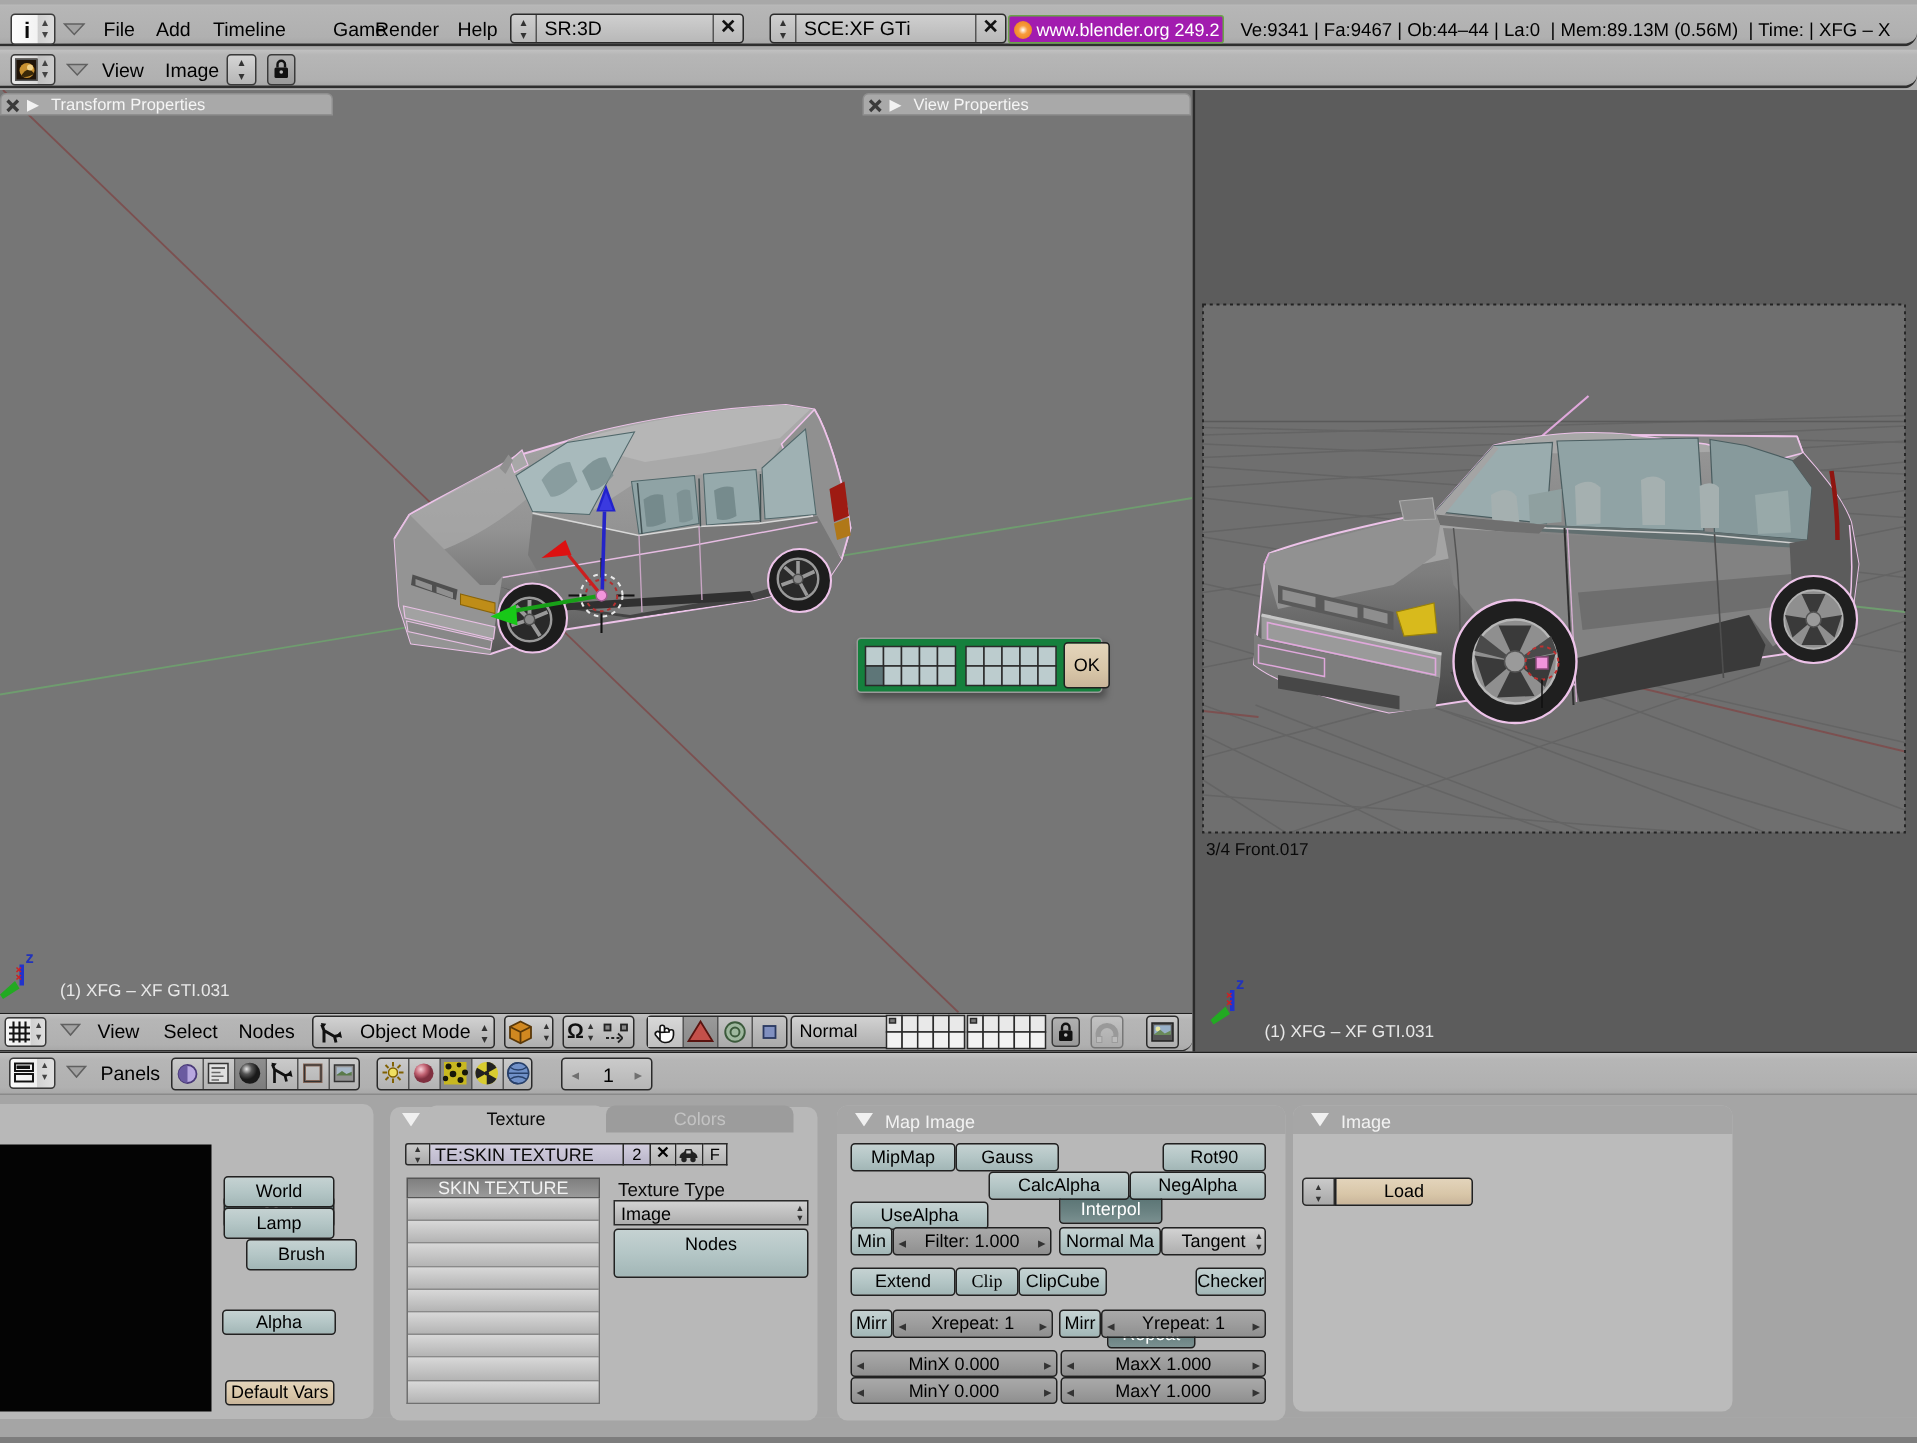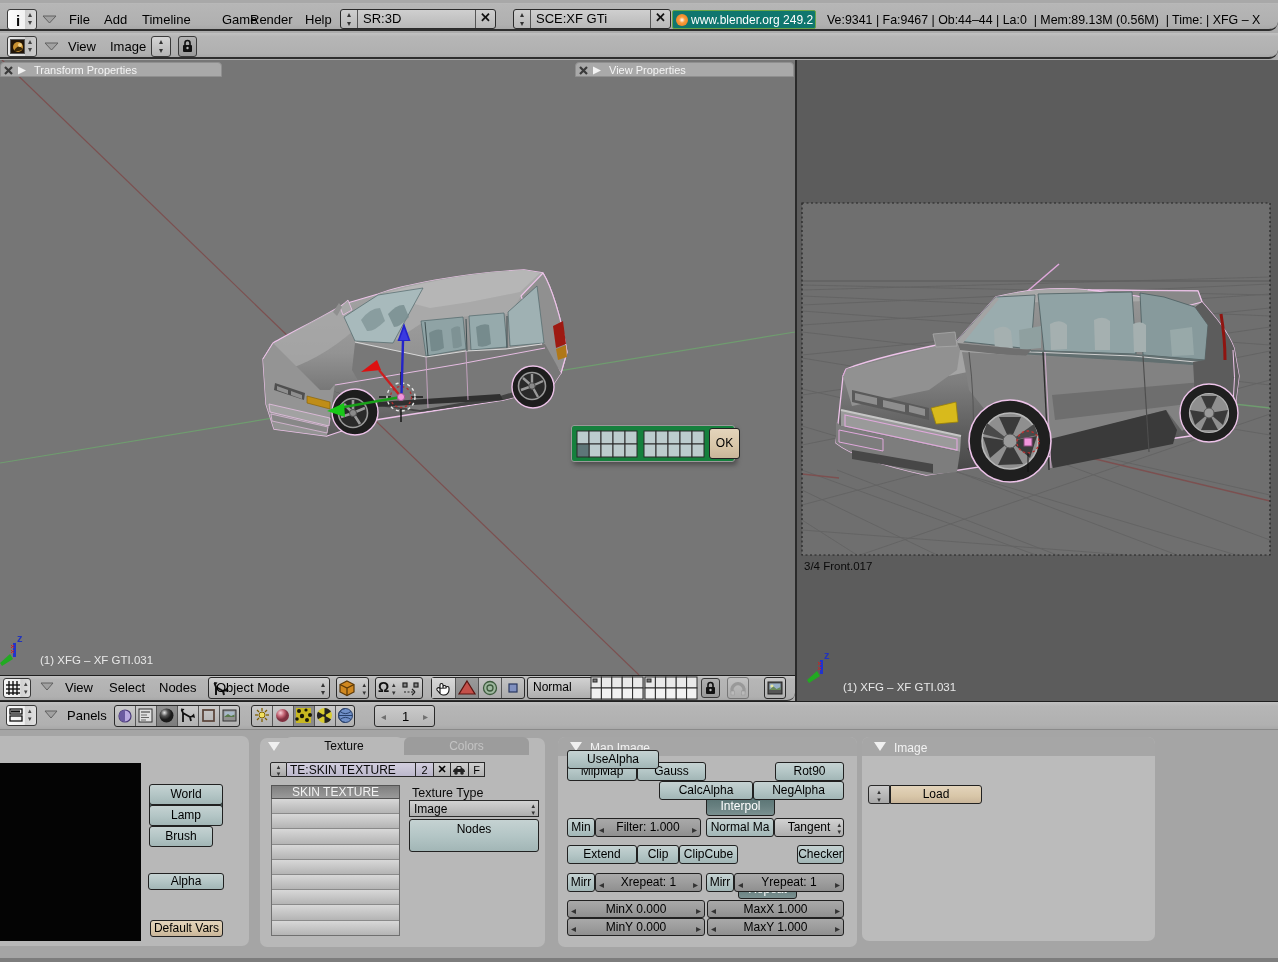--- a/index.html
+++ b/index.html
@@ -45,21 +45,21 @@
  <div class="abs mtxt" style="left:22px;top:1px;">SR:3D</div>
  <div class="abs" style="left:134px;top:0px;width:20px;height:18px;border-left:1px solid #555;font-weight:bold;font-size:13px;text-align:center;color:#111;">✕</div>
 </div>
 
 <div class="abs" style="left:513px;top:9px;width:158px;height:20px;border:1px solid #2a2a2a;border-radius:3px;background:linear-gradient(180deg,#cfcfcf,#b8b8b8);">
  <div class="abs" style="left:0;top:0;width:17px;height:18px;border-right:1px solid #555;font-size:8px;color:#333;text-align:center;line-height:9px;">▴<br>▾</div>
  <div class="abs mtxt" style="left:22px;top:1px;">SCE:XF GTi</div>
  <div class="abs" style="left:136px;top:0px;width:20px;height:18px;border-left:1px solid #555;font-weight:bold;font-size:13px;text-align:center;color:#111;">✕</div>
 </div>
 
-<div class="abs" style="left:672px;top:10px;width:144px;height:19px;background:#0f766e;border-radius:2px;border:1px solid #69a548;">
+<div class="abs" style="left:672px;top:10px;width:144px;height:19px;background:#a21caf;border-radius:2px;border:1px solid #69a548;">
  <div class="abs" style="left:3px;top:3px;width:12px;height:12px;border-radius:6px;background:radial-gradient(circle at 50% 50%,#ffffff 0,#f89b3c 35%,#e87818 100%);"></div>
  <div class="abs" style="left:18px;top:2px;font-size:12px;color:#fff;white-space:nowrap;">www.blender.org 249.2</div>
 </div>
 <div class="abs" style="left:827px;top:13px;font-size:12.4px;color:#000;white-space:nowrap;">Ve:9341 | Fa:9467 | Ob:44–44 | La:0&nbsp; | Mem:89.13M (0.56M)&nbsp; | Time: | XFG – X</div>
 
 <div class="abs hdr" style="left:0;top:33px;width:1278px;height:26px;border-bottom:2px solid #2e2e2e;border-radius:0 0 9px 0;"></div>
 
 <div class="abs" style="left:7px;top:36px;width:30px;height:21px;border:1px solid #3a3a3a;border-radius:3px;background:linear-gradient(90deg,#e8e8e8 0,#d8d8d8 60%,#bfbfbf 62%,#cccccc 100%);">
  <div class="abs" style="left:2px;top:2px;width:15px;height:15px;background:#201408;border:1px solid #555;">
   <svg width="15" height="15">
@@ -260,21 +260,21 @@
     <polygon points="1,1 13,1 7,8" fill="#a2a2a2" stroke="#606060"></polygon>
   </svg>
 <div class="abs mtxt" style="left:65px;top:680px;">View</div>
 <div class="abs mtxt" style="left:109px;top:680px;">Select</div>
 <div class="abs mtxt" style="left:159px;top:680px;">Nodes</div>
 <div class="abs menu" style="left:208px;top:677px;width:122px;height:22px;border:1px solid #2a2a2a;border-radius:3px;">
  <svg class="abs" style="left:4px;top:3px;" width="16" height="16">
       <path d="M3,14 L3,6 M3,6 L1.5,2 M3,6 L10,10 M10,10 L14,9 M10,10 L11,14" stroke="#111" stroke-width="2" fill="none"></path>
       <path d="M1,1 L4.5,1.5 L2,5 Z M14,6.5 L15,11 L11,9.5 Z" fill="#111"></path>
     </svg>
- <div class="abs mtxt" style="left:7px;top:2px;">Object Mode</div>
+ <div class="abs mtxt" style="left:31px;top:2px;">Object Mode</div>
  <div class="abs" style="right:4px;top:3px;font-size:8px;color:#333;line-height:8px;">▴<br>▾</div>
 </div>
 <div class="abs menu" style="left:336px;top:677px;width:33px;height:22px;border:1px solid #2a2a2a;border-radius:3px;">
  <svg class="abs" style="left:2px;top:2px;" width="17" height="17">
       <polygon points="8,1 15,4.5 15,12 8,15.5 1,12 1,4.5" fill="#d08820" stroke="#5a3808" stroke-width="1.2"></polygon>
       <path d="M1,4.5 L8,8 L15,4.5 M8,8 L8,15.5" stroke="#5a3808" stroke-width="1.2" fill="none"></path>
     </svg>
  <div class="abs" style="right:2px;top:3px;font-size:7px;color:#333;line-height:8px;">▴<br>▾</div>
 </div>
 <div class="abs menu" style="left:375px;top:677px;width:48px;height:22px;border:1px solid #2a2a2a;border-radius:3px;">
@@ -663,21 +663,21 @@
 </div>
 
 <div class="abs" style="left:0;top:730px;width:1278px;height:215px;background:#a5a5a5;"></div>
 <div class="abs" style="left:0;top:945px;width:1278px;height:17px;background:#a5a5a5;border-bottom:4px solid #7d7d7d;"></div>
 
 <div class="abs" style="left:-12px;top:736px;width:261px;height:210px;background:#b8b8b8;border-radius:7px;"></div>
 <div class="abs" style="left:0px;top:763px;width:141px;height:178px;background:#040404;"></div>
 <div class="bbtn togsel" style="left:149px;top:762px;width:74px;height:22px;line-height:20px;">Mat</div>
 <div class="bbtn tog" style="left:149px;top:784px;width:74px;height:21px;line-height:19px;">World</div>
 <div class="bbtn tog" style="left:149px;top:805px;width:74px;height:21px;line-height:19px;">Lamp</div>
-<div class="bbtn tog" style="left:149px;top:826px;width:64px;height:21px;line-height:19px;">Brush</div>
+<div class="bbtn tog" style="left:164px;top:826px;width:74px;height:21px;line-height:19px;">Brush</div>
 <div class="bbtn tog" style="left:148px;top:873px;width:76px;height:17px;line-height:15px;">Alpha</div>
 <div class="bbtn tan" style="left:150px;top:920px;width:73px;height:17px;line-height:15px;">Default Vars</div>
 
 <div class="abs" style="left:260px;top:738px;width:285px;height:209px;background:#b8b8b8;border-radius:7px;"></div>
 <div class="abs" style="left:404px;top:737px;width:125px;height:18px;background:#9c9c9c;border-radius:6px 6px 0 0;color:#c3c3c3;font-size:12px;text-align:center;line-height:18px;">Colors</div>
 <div class="abs" style="left:285px;top:737px;width:118px;height:19px;background:#b8b8b8;border-radius:6px 6px 0 0;color:#0a0a0a;font-size:12px;text-align:center;line-height:18px;">Texture</div>
 <svg class="abs" style="left:268px;top:742px;" width="12" height="9">
     <polygon points="0,0 12,0 6,9" fill="#f0f0f0"></polygon>
   </svg>
 
@@ -717,30 +717,30 @@
 <div class="abs" style="left:558px;top:737px;width:299px;height:210px;background:#b8b8b8;border-radius:7px;"></div>
 <div class="abs" style="left:558px;top:737px;width:299px;height:19px;background:#a6a6a6;border-radius:7px 7px 0 0;"></div>
 <svg class="abs" style="left:570px;top:742px;" width="12" height="9">
     <polygon points="0,0 12,0 6,9" fill="#f0f0f0"></polygon>
   </svg>
 <div class="abs ptitle" style="left:590px;top:741px;">Map Image</div>
 <div class="bbtn tog" style="left:567px;top:762px;width:70px;height:19px;line-height:17px;">MipMap</div>
 <div class="bbtn tog" style="left:637px;top:762px;width:69px;height:19px;line-height:17px;">Gauss</div>
 <div class="bbtn togsel" style="left:706px;top:762px;width:69px;height:19px;line-height:17px;">Interpol</div>
 <div class="bbtn tog" style="left:775px;top:762px;width:69px;height:19px;line-height:17px;">Rot90</div>
-<div class="bbtn tog" style="left:567px;top:750px;width:92px;height:19px;line-height:17px;">UseAlpha</div>
+<div class="bbtn tog" style="left:567px;top:801px;width:92px;height:19px;line-height:17px;">UseAlpha</div>
 <div class="bbtn tog" style="left:659px;top:781px;width:94px;height:19px;line-height:17px;">CalcAlpha</div>
 <div class="bbtn tog" style="left:753px;top:781px;width:91px;height:19px;line-height:17px;">NegAlpha</div>
 <div class="bbtn tog" style="left:567px;top:818px;width:28px;height:19px;line-height:17px;">Min</div>
 <div class="bbtn num arrL arrR" style="left:595px;top:818px;width:106px;height:19px;line-height:17px;">Filter: 1.000</div>
 <div class="bbtn tog" style="left:706px;top:818px;width:68px;height:19px;line-height:17px;">Normal Ma</div>
 <div class="bbtn menu" style="left:774px;top:818px;width:70px;height:19px;line-height:17px;">Tangent
  <div class="abs" style="right:2px;top:2px;font-size:7px;color:#333;line-height:7px;">▴<br>▾</div></div>
 <div class="bbtn tog" style="left:567px;top:845px;width:70px;height:19px;line-height:17px;">Extend</div>
-<div class="bbtn tog" style="left:637px;top:845px;width:42px;height:19px;line-height:17px;">Clip</div>
+<div class="bbtn tog" style="left:637px;top:845px;width:42px;height:19px;line-height:17px;font-family:Liberation Serif, serif;">Clip</div>
 <div class="bbtn tog" style="left:679px;top:845px;width:59px;height:19px;line-height:17px;">ClipCube</div>
 <div class="bbtn togsel" style="left:738px;top:845px;width:59px;height:19px;line-height:17px;">Repeat</div>
 <div class="bbtn tog" style="left:797px;top:845px;width:47px;height:19px;line-height:17px;">Checker</div>
 <div class="bbtn tog" style="left:567px;top:873px;width:28px;height:19px;line-height:17px;">Mirr</div>
 <div class="bbtn num arrL arrR" style="left:595px;top:873px;width:107px;height:19px;line-height:17px;">Xrepeat: 1</div>
 <div class="bbtn tog" style="left:706px;top:873px;width:28px;height:19px;line-height:17px;">Mirr</div>
 <div class="bbtn num arrL arrR" style="left:734px;top:873px;width:110px;height:19px;line-height:17px;">Yrepeat: 1</div>
 <div class="bbtn num arrL arrR" style="left:567px;top:900px;width:138px;height:18px;line-height:16px;">MinX 0.000</div>
 <div class="bbtn num arrL arrR" style="left:707px;top:900px;width:137px;height:18px;line-height:16px;">MaxX 1.000</div>
 <div class="bbtn num arrL arrR" style="left:567px;top:918px;width:138px;height:18px;line-height:16px;">MinY 0.000</div>

